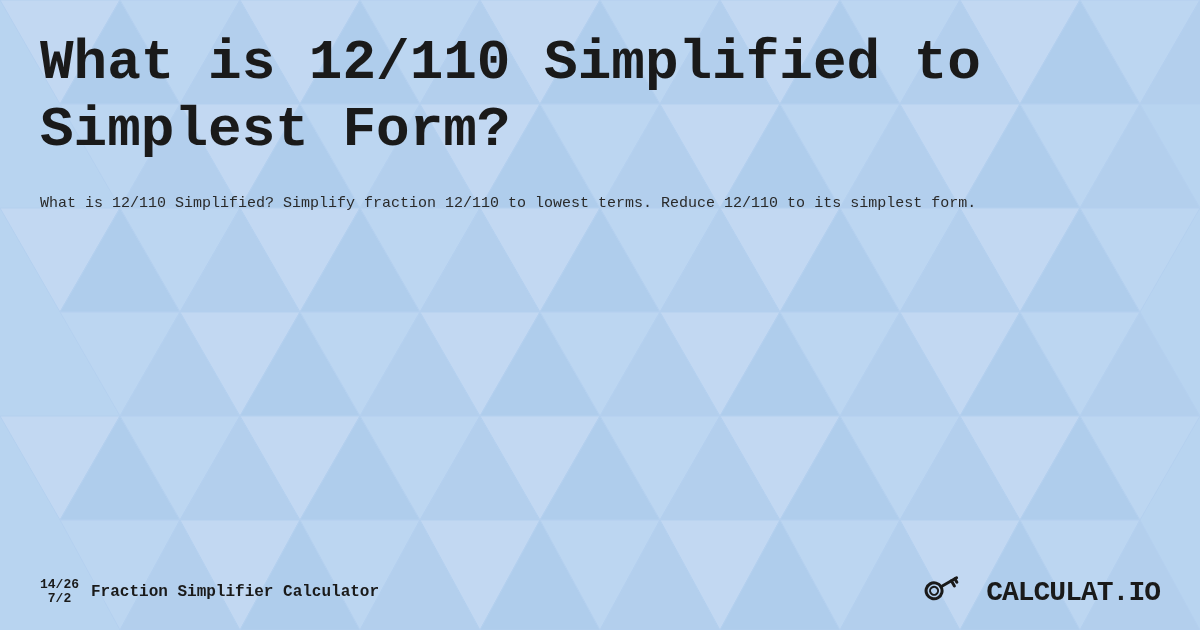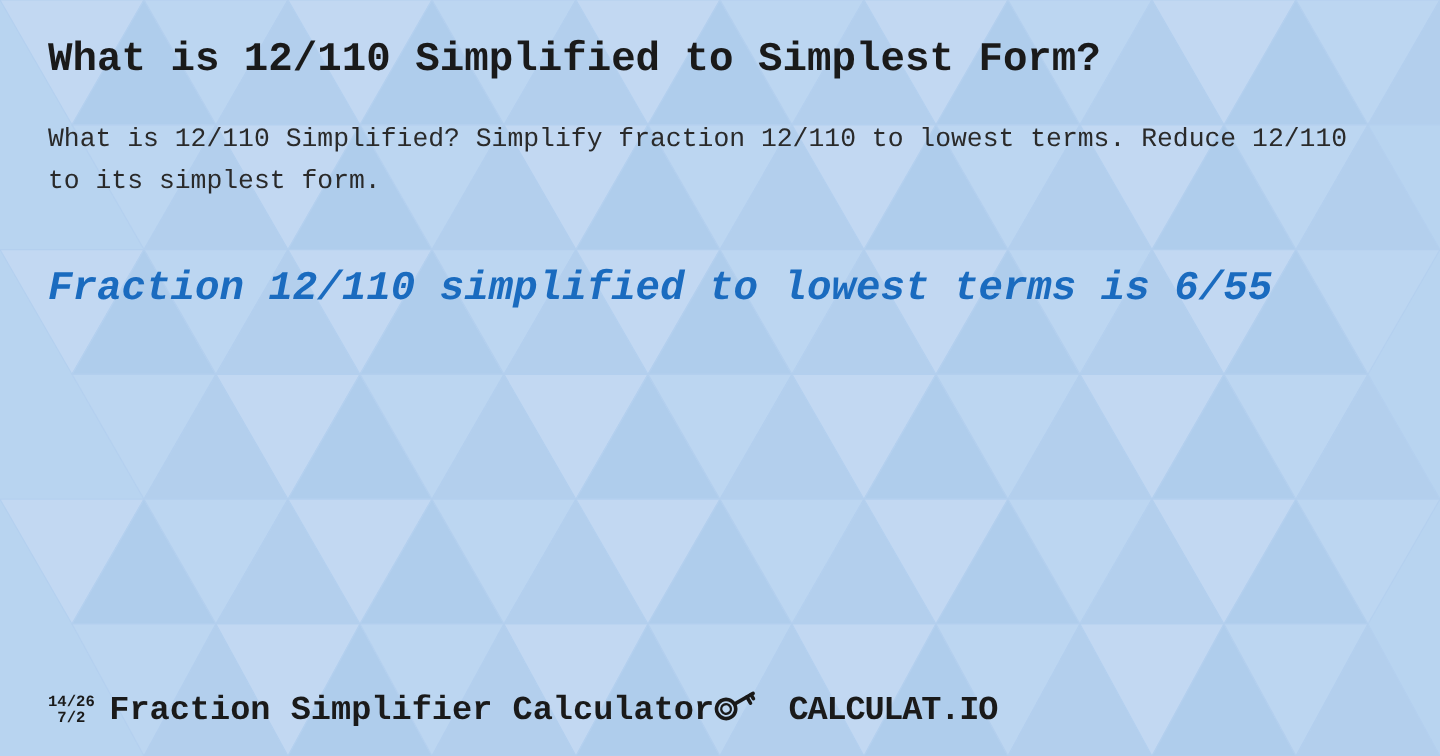--- a/index.html
+++ b/index.html
@@ -30,30 +30,30 @@
     .content {
       position: relative;
       z-index: 1;
       padding: 30px 40px 20px 40px;
       height: 100%;
       display: flex;
       flex-direction: column;
     }
 
     .main-title {
-      font-size: 34px;
+      font-size: 56px;
       font-weight: 900;
       color: #1a1a1a;
       line-height: 1.2;
       margin-bottom: 28px;
       font-family: 'Courier New', Courier, monospace;
     }
 
     .description {
-      font-size: 22px;
+      font-size: 15px;
       color: #2a2a2a;
       line-height: 1.6;
       margin-bottom: 40px;
       font-family: 'Courier New', Courier, monospace;
     }
 
     .result-section {
       margin-top: 10px;
     }
 
@@ -66,21 +66,21 @@
       font-style: italic;
     }
 
     .footer {
       position: absolute;
       bottom: 20px;
       left: 40px;
       right: 40px;
       display: flex;
       align-items: center;
-      justify-content: flex-start;
+      justify-content: space-between;
     }
 
     .footer-left {
       display: flex;
       align-items: center;
       gap: 12px;
     }
 
     .fraction-stack {
       display: flex;
@@ -90,21 +90,21 @@
       font-weight: bold;
       color: #1a1a1a;
       font-family: 'Courier New', Courier, monospace;
     }
 
     .fraction-stack span {
       line-height: 1.1;
     }
 
     .footer-label {
-      font-size: 28px;
+      font-size: 16px;
       font-weight: 900;
       color: #1a1a1a;
       font-family: 'Courier New', Courier, monospace;
     }
 
     .footer-right {
       display: flex;
       align-items: center;
       gap: 22px;
     }
@@ -252,23 +252,20 @@
     <polygon points="1020,520 1140,520 1080,630" fill="#c0d8f2" stroke="#b0ccee" stroke-width="1"></polygon>
     <polygon points="1140,520 1200,630 1080,630" fill="#b0ccec" stroke="#b0ccee" stroke-width="1"></polygon>
   </g>
 </svg>
 
 <div class="content">
   <h1 class="main-title">What is 12/110 Simplified to Simplest Form?</h1>
 
   <p class="description">What is 12/110 Simplified? Simplify fraction 12/110 to lowest terms. Reduce 12/110 to its simplest form.</p>
 
-  <div class="result-section">
-    <h2 class="result-title">Fraction 12/110 simplified to lowest terms is 6/55</h2>
-  </div>
 
   <div class="footer">
     <div class="footer-left">
       <div class="fraction-stack">
         <span>14/26</span>
         <span>7/2</span>
       </div>
       <span class="footer-label">Fraction Simplifier Calculator</span>
     </div>
     <div class="footer-right">

